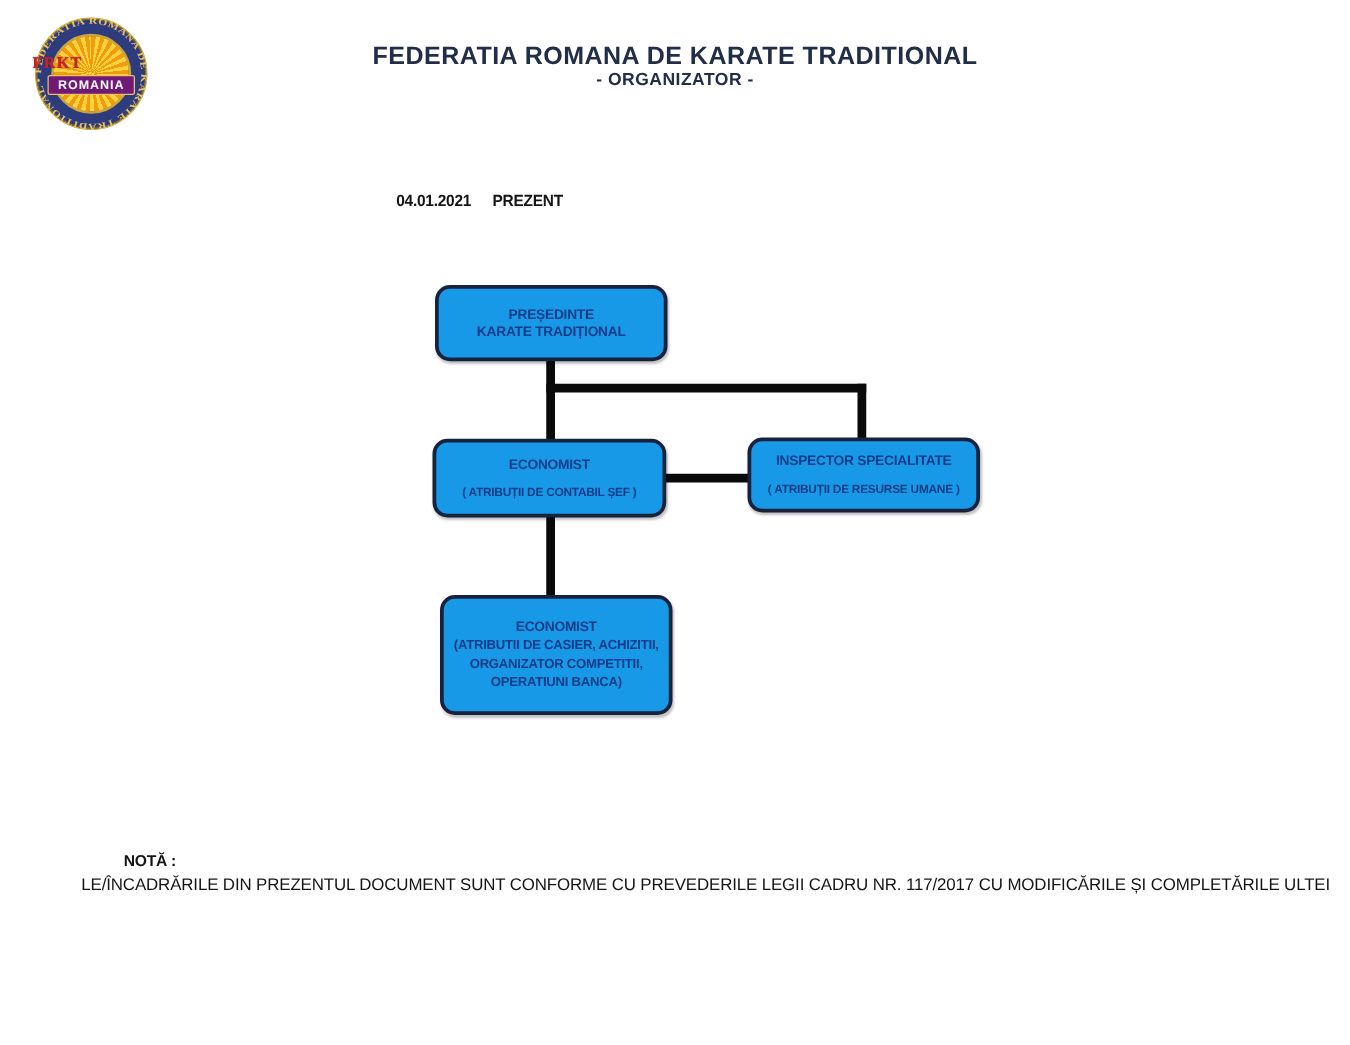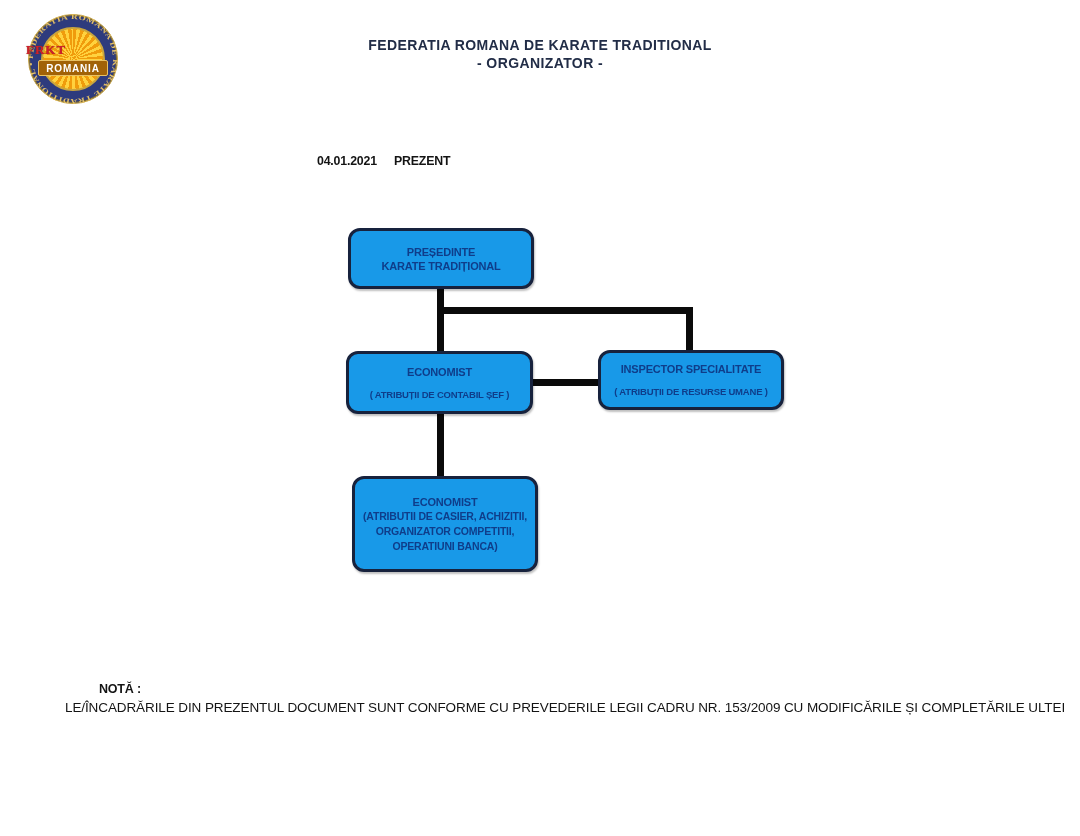--- a/index.html
+++ b/index.html
@@ -37,31 +37,31 @@
     background:repeating-conic-gradient(#f09c0c 0deg 7deg,#ffd23e 7deg 14deg);
     border:2px solid #caa53d;
   }
   .logo-frkt{
     position:absolute;left:0;right:0;top:30px;text-align:left;
     color:#cf1f2d;font-weight:bold;font-size:13px;letter-spacing:1px;
     font-family:"Liberation Serif", serif;text-shadow:0 0 1px #7d2a00;
   }
   .logo-banner{
     position:absolute;left:12px;right:12px;top:48px;height:16px;
-    background:#a16207;border:1px solid #e8c164;border-radius:2px;
+    background:#701a75;border:1px solid #e8c164;border-radius:2px;
     display:flex;align-items:center;justify-content:center;
     color:#ffffff;font-weight:bold;font-size:10px;letter-spacing:.8px;
   }
 
   
   .title-block{
     position:absolute;left:0;top:36px;width:1080px;text-align:center;
     color:var(--title-color);font-weight:bold;
   }
-  .title-line1{font-size:14px;letter-spacing:.4px;line-height:18px;}
+  .title-line1{font-size:20px;letter-spacing:.4px;line-height:18px;}
   .title-line2{font-size:14px;letter-spacing:.4px;line-height:18px;}
 
   
   .date-row{
     position:absolute;left:317px;top:153px;
     color:var(--ink);font-weight:bold;font-size:13px;letter-spacing:-.2px;
     display:flex;gap:18px;
     transform:scaleX(.95);transform-origin:left;
   }
 
@@ -156,15 +156,15 @@
   </div>
 
   <div class="node node-economist2">
     <div class="primary">ECONOMIST</div>
     <div>(ATRIBUTII DE CASIER, ACHIZITII,</div>
     <div>ORGANIZATOR COMPETITII,</div>
     <div>OPERATIUNI BANCA)</div>
   </div>
 
   <div class="note-label">NOTĂ :</div>
-  <div class="note-text">LE/ÎNCADRĂRILE DIN PREZENTUL DOCUMENT SUNT CONFORME CU PREVEDERILE LEGII CADRU NR. 153/2009 CU MODIFICĂRILE ȘI COMPLETĂRILE ULTEI</div>
+  <div class="note-text">LE/ÎNCADRĂRILE DIN PREZENTUL DOCUMENT SUNT CONFORME CU PREVEDERILE LEGII CADRU NR. 117/2017 CU MODIFICĂRILE ȘI COMPLETĂRILE ULTEI</div>
 
 </div>
 
 </body></html>

